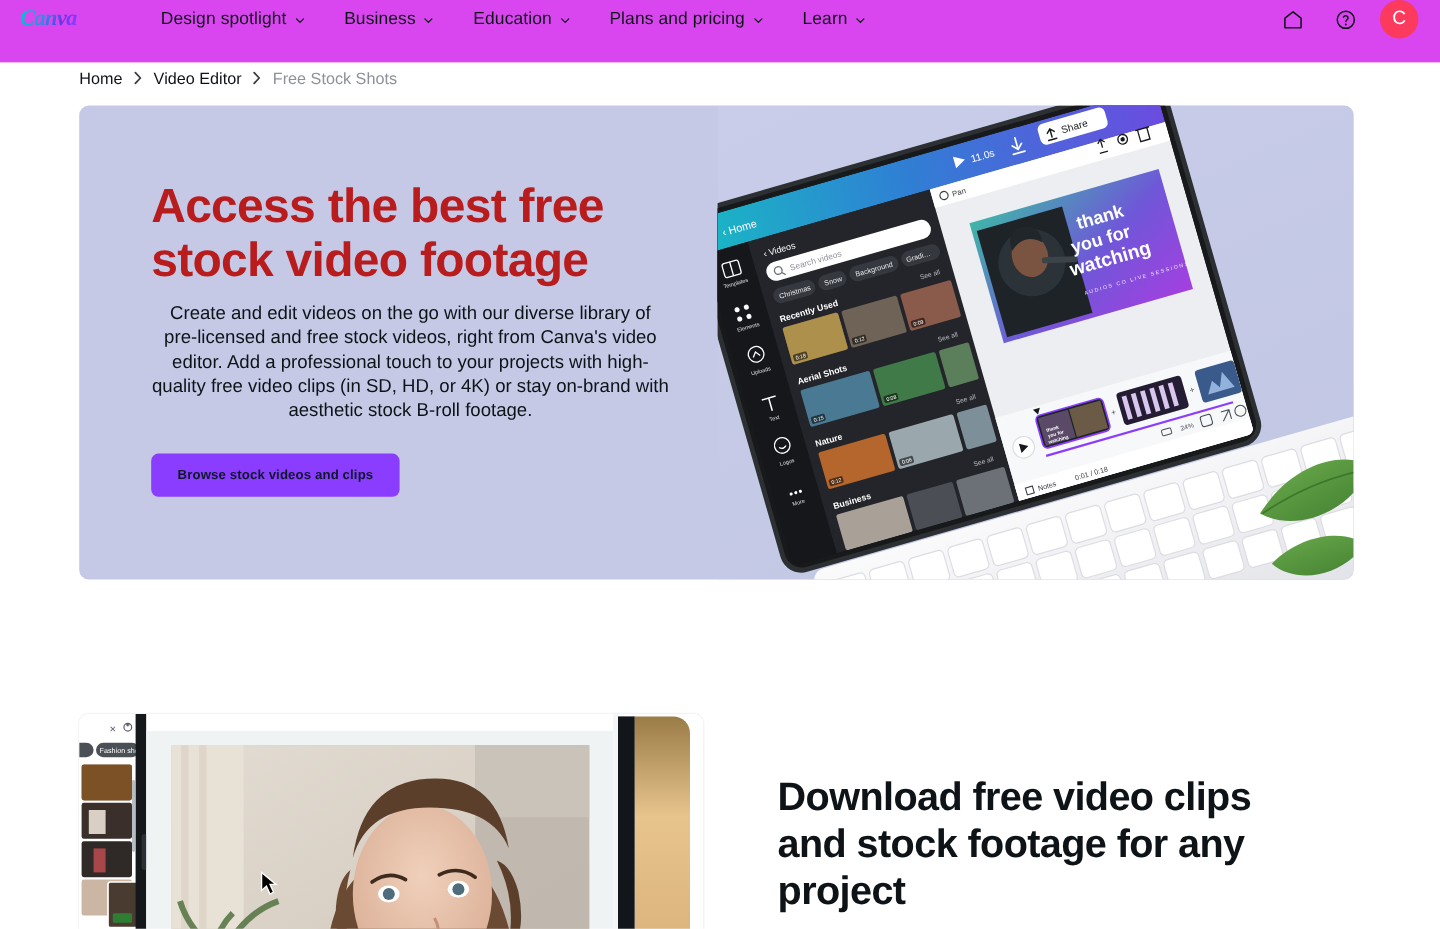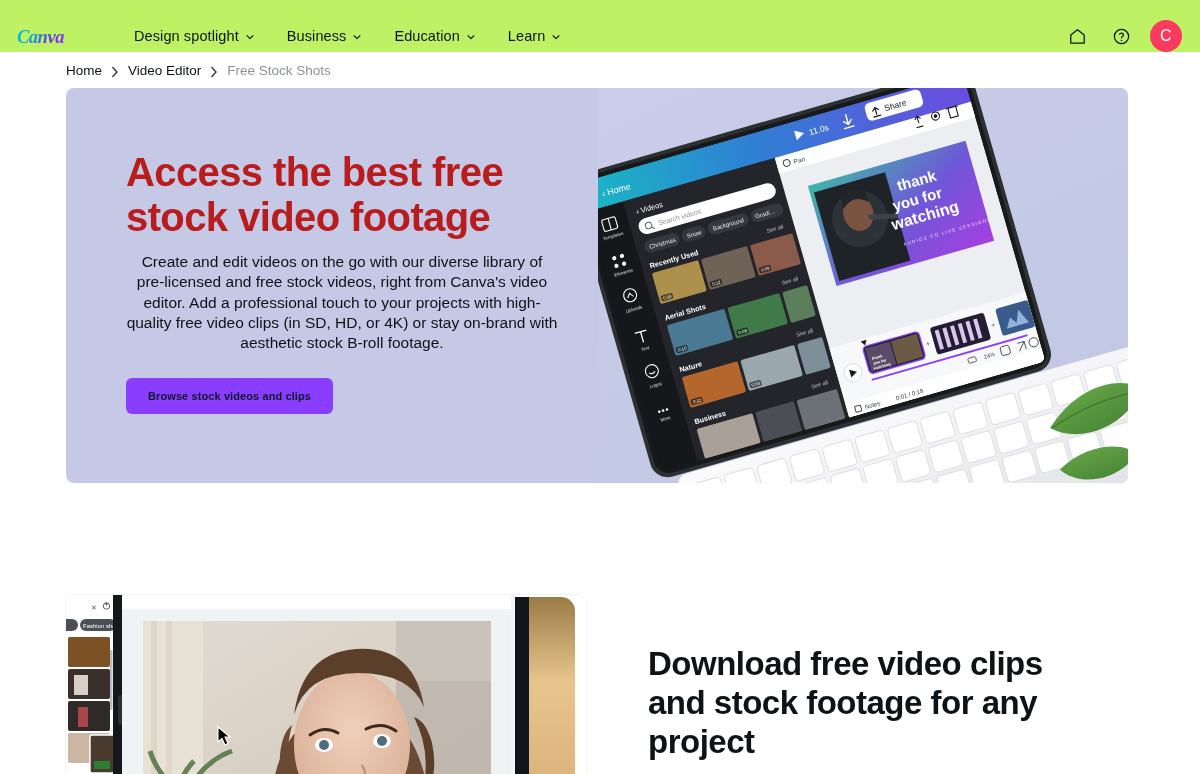--- a/index.html
+++ b/index.html
@@ -11,23 +11,23 @@
     background: #ffffff;
     font-family: "Liberation Sans", sans-serif;
     color: #0e1318;
     -webkit-font-smoothing: antialiased;
   }
 
   
   .site-header {
     height: 52px;
     display: flex;
-    align-items: flex-end;
+    align-items: flex-start;
     padding: 0 18px 0 16px;
-    background: #bef264;
+    background: #d946ef;
     position: relative;
   }
   .logo {
     width: 76px; height: 30px;
     margin-right: 26px;
     display: block;
     flex: none;
   }
   .nav {
     display: flex;
@@ -75,21 +75,21 @@
     font-size: 16px;
     font-weight: 400;
     cursor: pointer;
     flex: none;
     letter-spacing: .2px;
   }
 
   
   .breadcrumb {
     display: flex;
-    align-items: flex-end;
+    align-items: center;
     gap: 9px;
     padding: 0 0 0 66px;
     height: 26px;
     font-size: 13.5px;
   }
   .crumb { color: #0e1318; cursor: pointer; }
   .crumb.current { color: #8c9198; cursor: default; }
   .crumb-sep {
     color: #3a3f45;
     font-size: 11px;
@@ -205,20 +205,26 @@
       </svg>
     </div>
     <div class="nav-item">
       <span>Business</span>
       <svg class="caret" viewBox="0 0 12 12">
         <path d="M2.5 4.5 L6 8 L9.5 4.5" fill="none" stroke="#0e1318" stroke-width="1.3" stroke-linecap="round" stroke-linejoin="round"></path>
       </svg>
     </div>
     <div class="nav-item">
       <span>Education</span>
+      <svg class="caret" viewBox="0 0 12 12">
+        <path d="M2.5 4.5 L6 8 L9.5 4.5" fill="none" stroke="#0e1318" stroke-width="1.3" stroke-linecap="round" stroke-linejoin="round"></path>
+      </svg>
+    </div>
+    <div class="nav-item">
+      <span>Plans and pricing</span>
       <svg class="caret" viewBox="0 0 12 12">
         <path d="M2.5 4.5 L6 8 L9.5 4.5" fill="none" stroke="#0e1318" stroke-width="1.3" stroke-linecap="round" stroke-linejoin="round"></path>
       </svg>
     </div>
     <div class="nav-item">
       <span>Learn</span>
       <svg class="caret" viewBox="0 0 12 12">
         <path d="M2.5 4.5 L6 8 L9.5 4.5" fill="none" stroke="#0e1318" stroke-width="1.3" stroke-linecap="round" stroke-linejoin="round"></path>
       </svg>
     </div>

